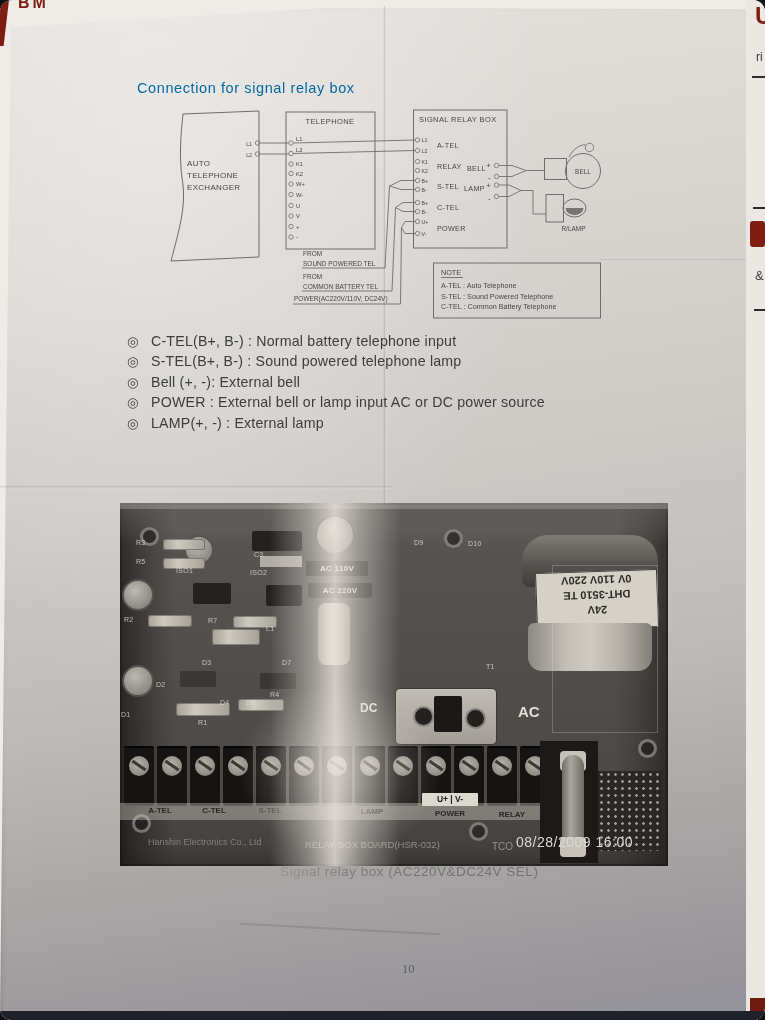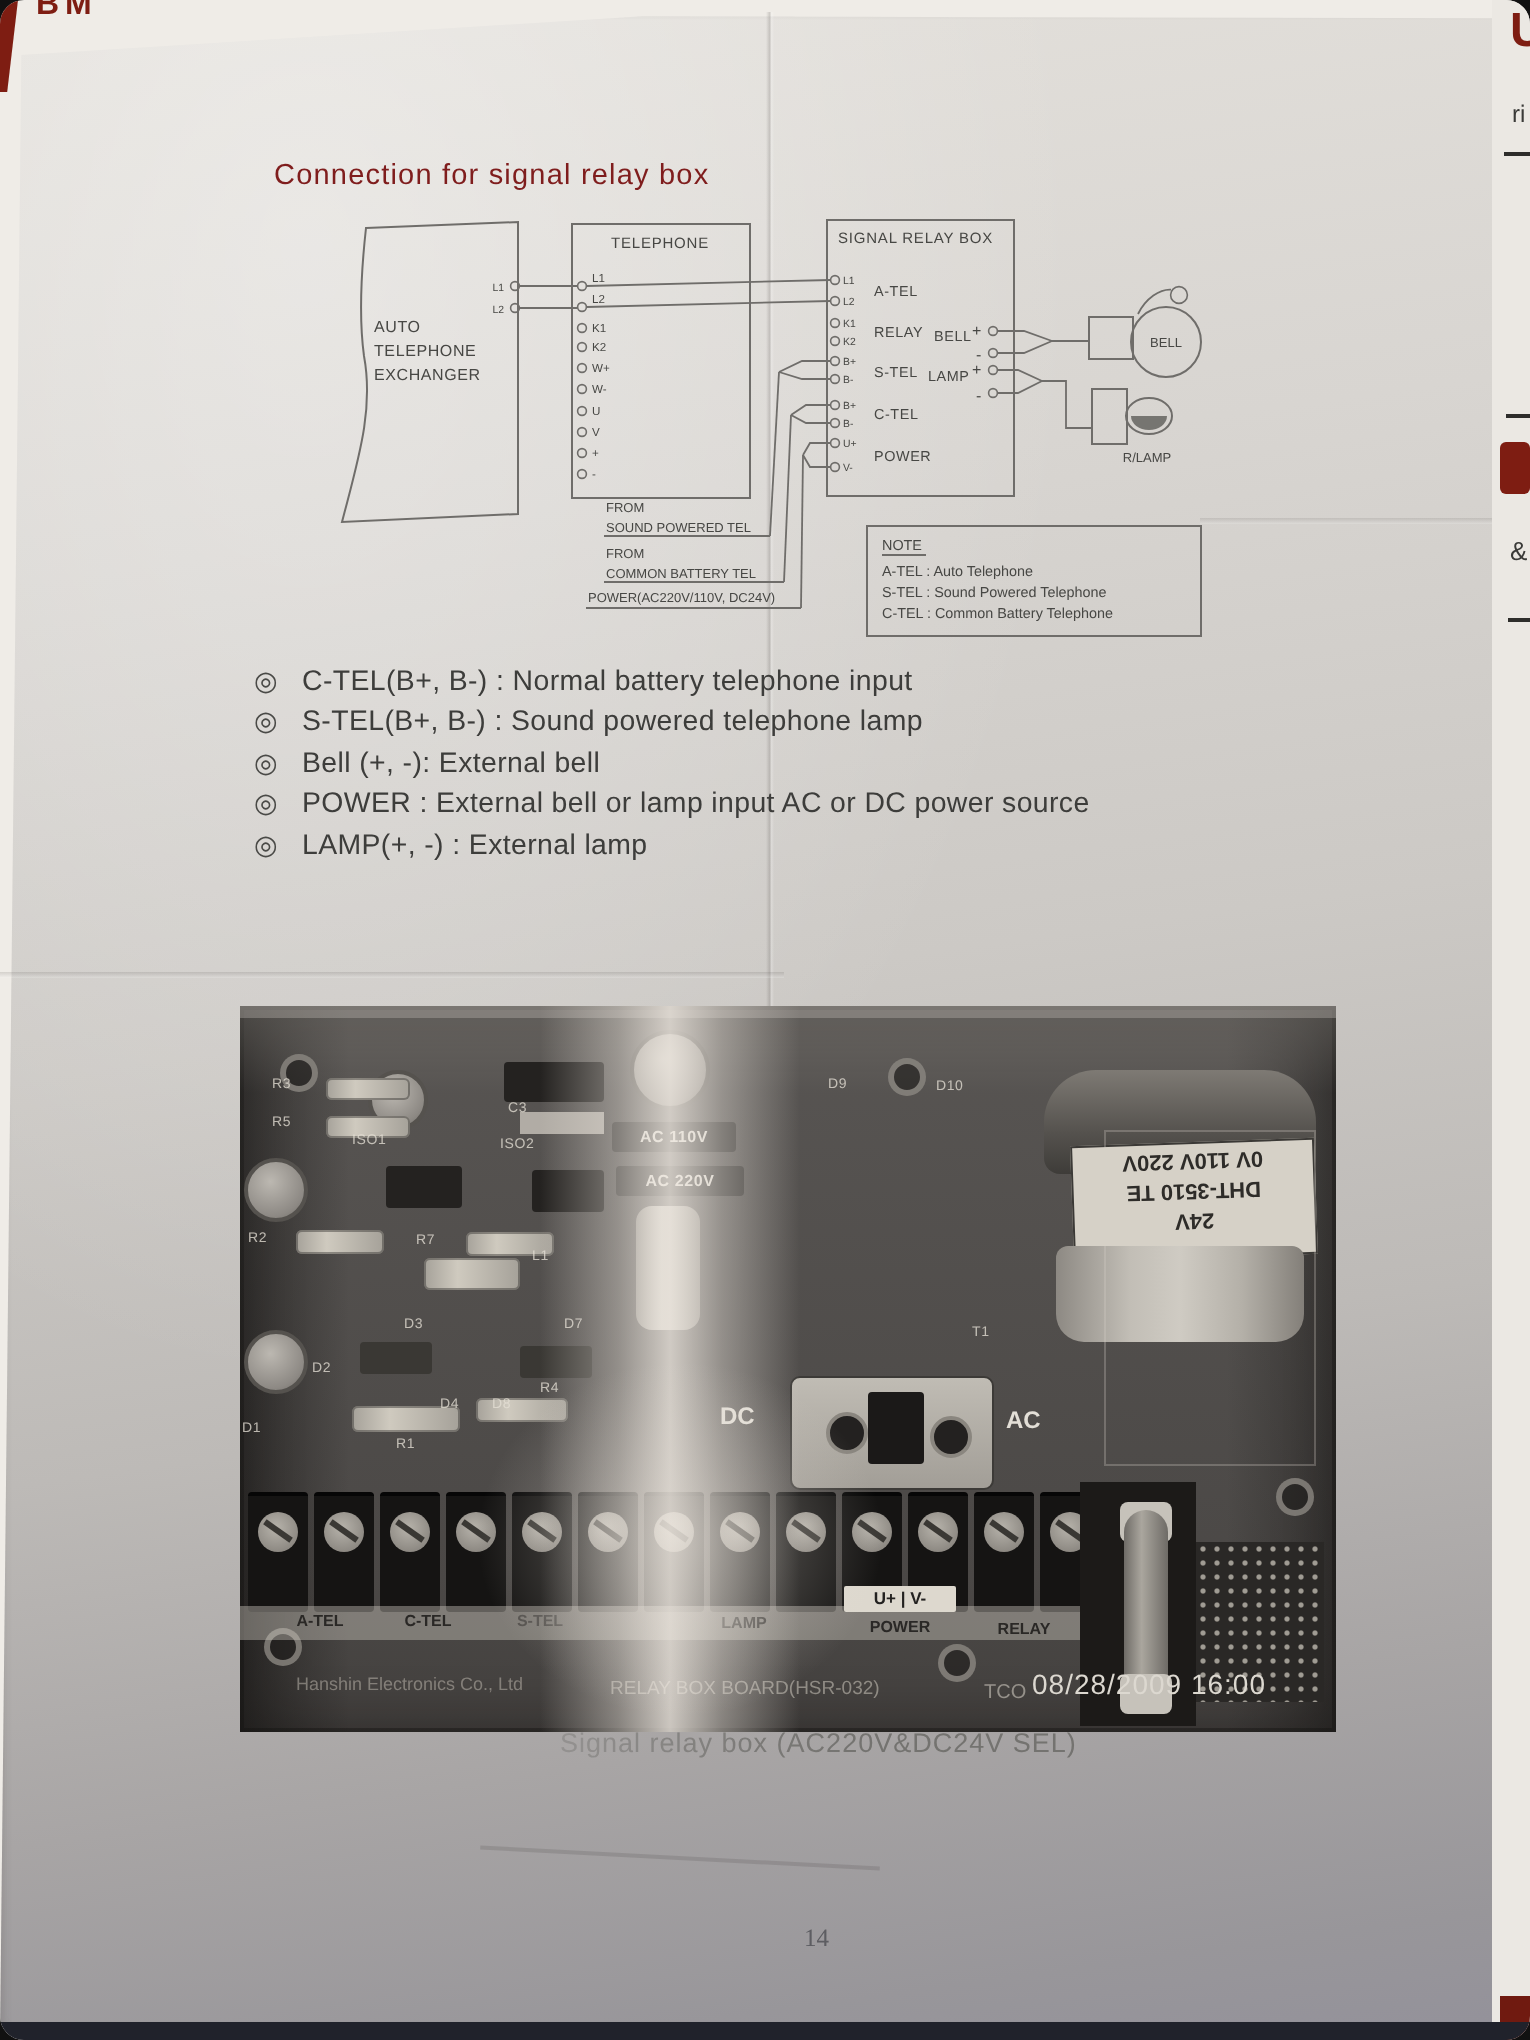--- a/index.html
+++ b/index.html
@@ -20,21 +20,21 @@
   .crease{pointer-events:none;}
   .crease-v{left:383px;top:6px;width:4px;height:500px;
     background:linear-gradient(90deg,rgba(90,85,82,0) 0%,rgba(90,85,82,.22) 45%,rgba(255,255,255,.25) 70%,rgba(90,85,82,0) 100%);}
   .crease-h1{left:0;top:486px;width:392px;height:3px;
     background:linear-gradient(180deg,rgba(90,85,82,.18),rgba(255,255,255,.2));}
   .crease-h2{left:600px;top:259px;width:165px;height:3px;
     background:linear-gradient(180deg,rgba(90,85,82,.16),rgba(255,255,255,.18));}
   .crease-d{left:240px;top:928px;width:200px;height:2px;transform:rotate(3deg);
     background:rgba(70,66,64,.18);}
   
-  .doc-title{left:137px;top:80px;font-size:14.5px;letter-spacing:.6px;color:#7f1d1d;}
+  .doc-title{left:137px;top:80px;font-size:14.5px;letter-spacing:.6px;color:#0369a1;}
   .bullets{left:127px;top:331px;color:#3d3d3b;font-size:14.2px;letter-spacing:.2px;}
   .bullet{height:20.4px;line-height:20.4px;white-space:nowrap;}
   .bmark{display:inline-block;width:24px;font-size:13.5px;color:#4a4a47;}
   .caption{left:280px;top:864px;font-size:13.5px;letter-spacing:.5px;color:#747370;
     -webkit-mask-image:linear-gradient(90deg,rgba(0,0,0,.4),rgba(0,0,0,.9) 42%,#000 60%);
     mask-image:linear-gradient(90deg,rgba(0,0,0,.4),rgba(0,0,0,.9) 42%,#000 60%);}
   .pagenum{left:402px;top:962px;font-family:"Liberation Serif",serif;font-size:12.5px;color:#5d5d62;}
   
   svg{overflow:visible;}
   svg text{fill:#474744;font-family:"Liberation Sans",sans-serif;}
@@ -318,21 +318,21 @@
       </div>
     </div>
     <div class="abs" style="left:408px;top:120px;width:124px;height:48px;border-radius:6px 6px 14px 14px;background:linear-gradient(90deg,#8d8983,#c2beb6 30%,#cfcbc3 50%,#b4b0a8 75%,#837f79);"></div>
 
     <div class="abs" style="left:275px;top:185px;width:100px;height:55px;border-radius:5px;border:1px solid #3c3a37;background:linear-gradient(180deg,#c0bcb4,#a29e97);">
       <div class="abs" style="left:17px;top:17px;width:17px;height:17px;border-radius:50%;background:#232120;border:2px solid #8a867f;"></div>
       <div class="abs" style="left:69px;top:19px;width:17px;height:17px;border-radius:50%;background:#232120;border:2px solid #8a867f;"></div>
       <div class="abs" style="left:38px;top:7px;width:28px;height:36px;border-radius:2px;background:#1b1918;"></div>
     </div>
     <span class="abs" style="left:240px;top:198px;font-size:12px;font-weight:bold;color:#e3dfd7;">DC</span>
-    <span class="abs" style="left:383px;top:200px;font-size:12px;font-weight:bold;color:#e3dfd7;">AC</span>
+    <span class="abs" style="left:398px;top:200px;font-size:15px;font-weight:bold;color:#e3dfd7;">AC</span>
     <div class="abs" style="left:432px;top:62px;width:104px;height:166px;border:1px solid rgba(215,210,200,.28);"></div>
 
     <div class="abs tb" style="left:4px;top:243px;">
         <span class="screw"></span>
         <span class="slot"></span>
       </div>
     <div class="abs tb" style="left:37px;top:243px;">
         <span class="screw"></span>
         <span class="slot"></span>
       </div>
@@ -399,16 +399,16 @@
     <span class="abs pcb-foot" style="left:28px;top:334px;font-size:9px;color:rgba(195,190,180,.5);">Hanshin Electronics Co., Ltd</span>
     <span class="abs pcb-foot" style="left:185px;top:336px;font-size:9.5px;color:rgba(205,200,190,.55);">RELAY BOX BOARD(HSR-032)</span>
     <span class="abs pcb-foot" style="left:372px;top:338px;font-size:10px;color:rgba(205,200,190,.6);">TCO</span>
     <span class="abs pcb-foot" style="left:396px;top:331px;font-size:14px;letter-spacing:.5px;color:#dcd8d0;">08/28/2009 16:00</span>
 
     <div class="abs streak"></div>
     <div class="abs streak2"></div>
   </div>
 
   <div class="abs caption">Signal relay box (AC220V&amp;DC24V SEL)</div>
-  <div class="abs pagenum">14</div>
+  <div class="abs pagenum">10</div>
 
   <div class="abs bottom-bar"></div>
 </div>
 
 </body></html>

